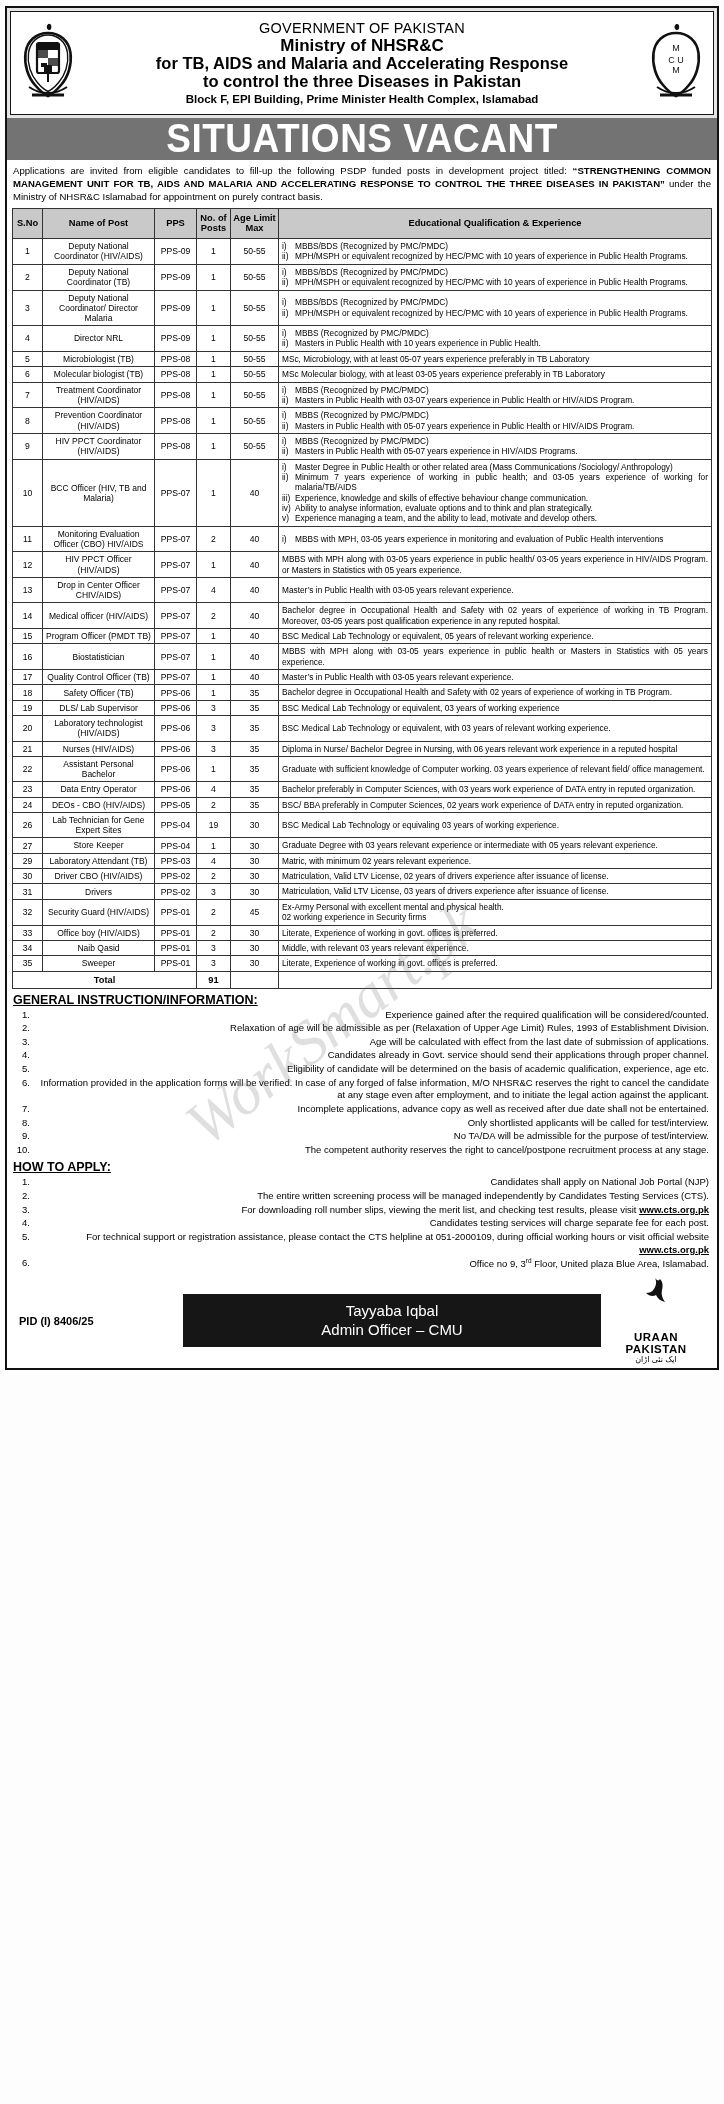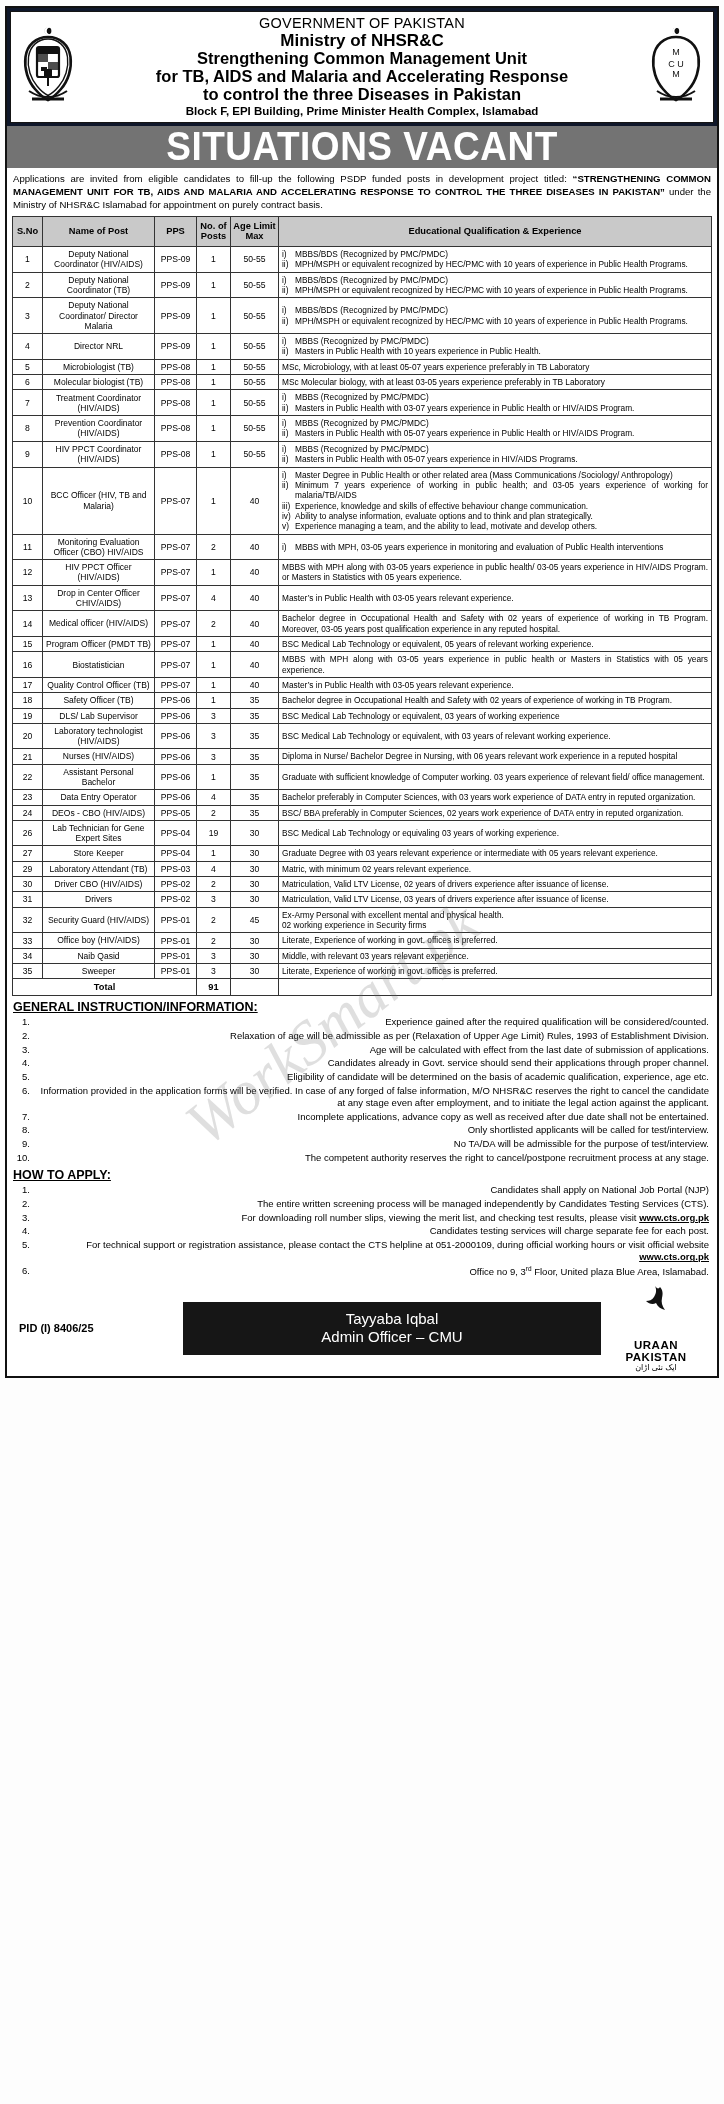--- a/index.html
+++ b/index.html
@@ -20,21 +20,21 @@
   }
   .outer-frame {
     border: 2px solid #111;
     background: #fff;
     position: relative;
     overflow: hidden;
   }
 
   
   .header-band {
-    background: #0f172a;
+    background: #e5e5e5;
     padding: 3px;
   }
   .header-inner {
     background: #fff;
     border: 1px solid #151515;
     display: flex;
     align-items: center;
     padding: 4px 6px;
     min-height: 104px;
   }
@@ -197,21 +197,20 @@
             <path d="M29 52v9" stroke="#111" stroke-width="2" fill="none"></path>
             <path d="M10 66c6 4 12 6 19 6s13-2 19-6" fill="none" stroke="#111" stroke-width="2"></path>
             <path d="M13 74h32" stroke="#111" stroke-width="3"></path>
           </g>
         </svg>
       </div>
 
       <div class="header-text">
         <div class="h-gov">GOVERNMENT OF PAKISTAN</div>
         <div class="h-min">Ministry of NHSR&amp;C</div>
-        <div class="h-l1">Strengthening Common Management Unit</div>
         <div class="h-l2">for TB, AIDS and Malaria and Accelerating Response</div>
         <div class="h-l3">to control the three Diseases in Pakistan</div>
         <div class="h-addr">Block F, EPI Building, Prime Minister Health Complex, Islamabad</div>
       </div>
 
       <div class="crest">
         <svg width="58" height="84" viewBox="0 0 58 84" aria-hidden="true">
           <g fill="#111">
             <circle cx="29" cy="6" r="3.2"></circle>
             <path d="M32 2.8a3.4 3.4 0 1 0 0 6.4 4.1 4.1 0 1 1 0-6.4z" fill="#fff"></path>

